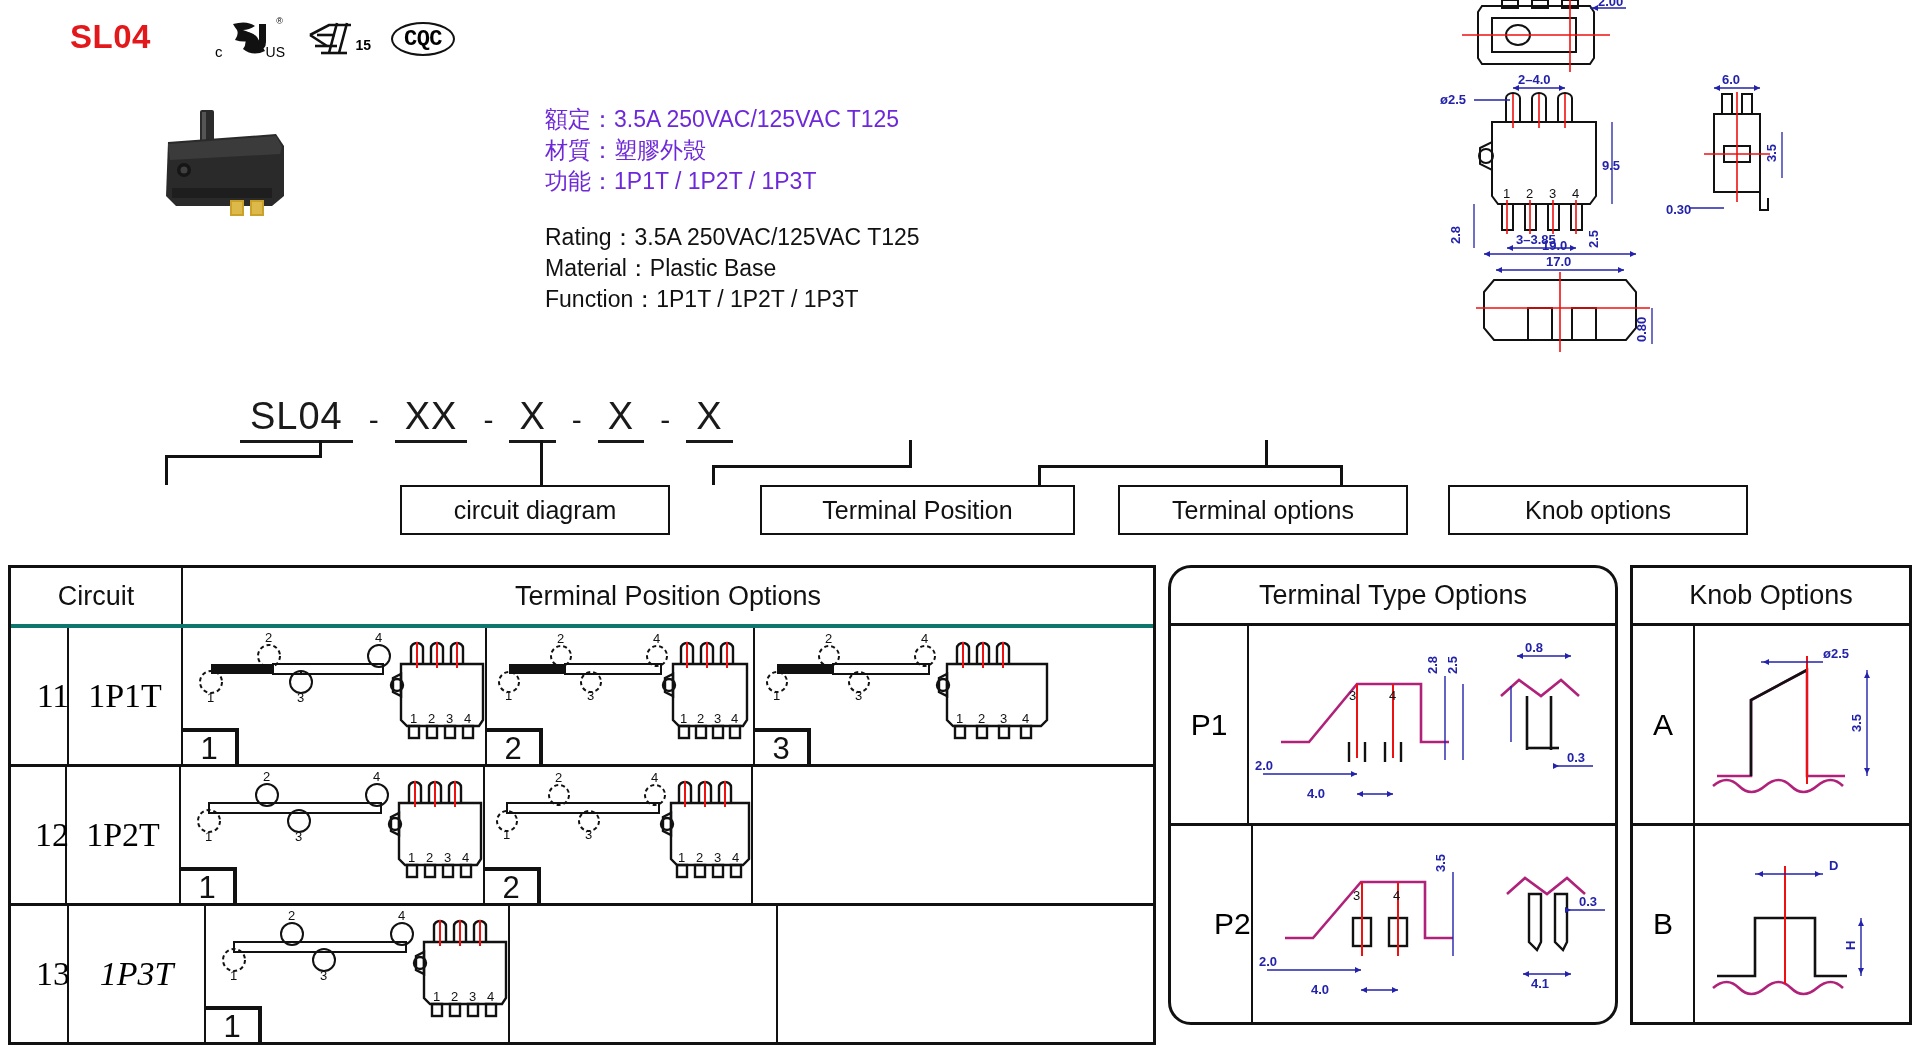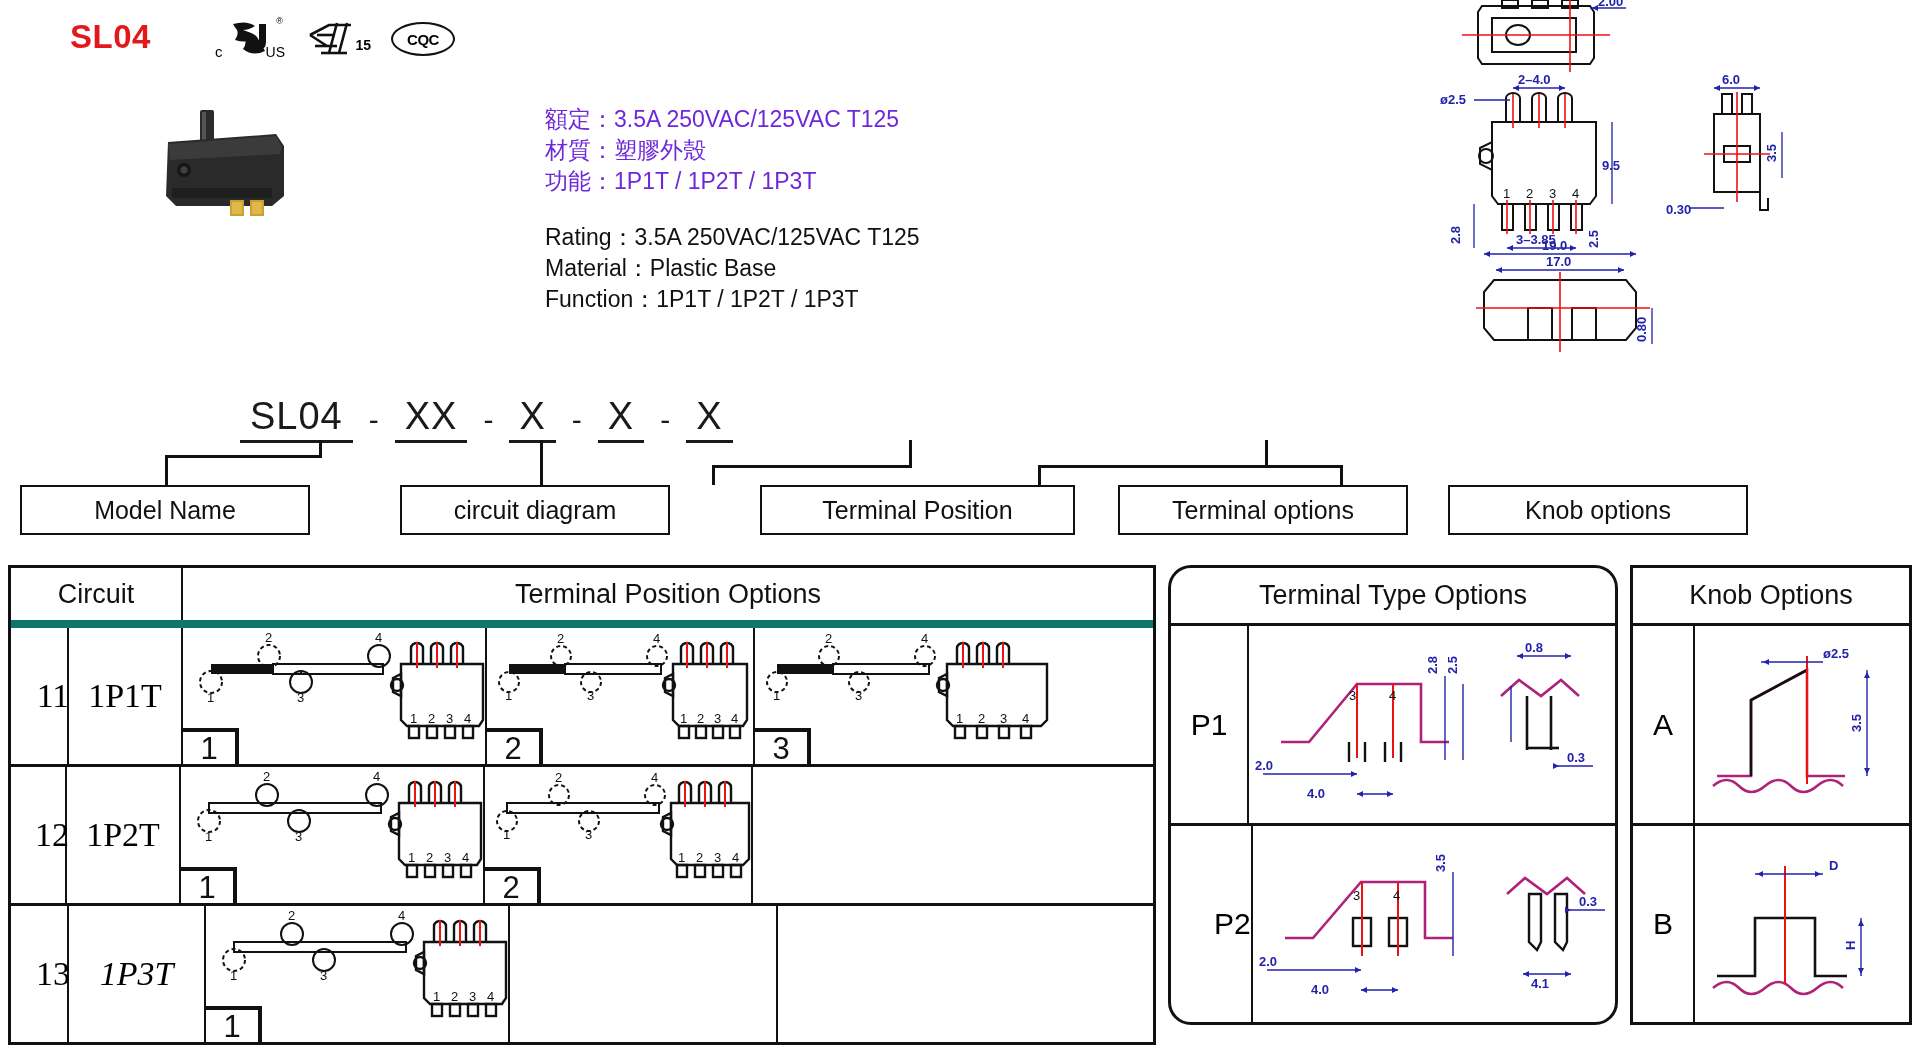--- a/index.html
+++ b/index.html
@@ -24,21 +24,21 @@
   .cert-ul .c { position: absolute; left: 0; bottom: 2px; font-size: 15px; }
   .cert-ul .us { position: absolute; right: 0; bottom: 2px; font-size: 14px; }
   .cert-ul .reg { position: absolute; right: 2px; top: 0px; font-size: 9px; }
 
   .cert-enec { position: relative; width: 62px; height: 40px; }
   .cert-enec .n15 { position: absolute; right: -2px; bottom: 6px; font-size: 14px; font-weight: bold; }
 
   .cert-cqc {
     width: 64px; height: 34px; border: 2.5px solid #111; border-radius: 50%;
     display: flex; align-items: center; justify-content: center;
-    font-size: 15px; font-weight: 600; letter-spacing: -0.5px;
+    font-size: 22px; font-weight: 600; letter-spacing: -0.5px; font-family: Liberation Mono, monospace;
   }
 
   
   .photo { position: absolute; left: 160px; top: 100px; width: 180px; height: 135px; }
 
   
   .spec-cn { position: absolute; left: 545px; top: 104px; font-size: 23px; line-height: 31px; color: #6d28d9; }
   .spec-en { position: absolute; left: 545px; top: 222px; font-size: 23px; line-height: 31px; color: #111; }
   .spec-row { display: flex; white-space: pre; }
   .spec-key { display: inline-block; }
@@ -319,29 +319,28 @@
   <div class="leader" style="left:712px; top:465px; width:200px; height:3px;"></div>
   <div class="leader" style="left:909px; top:440px; width:3px; height:28px;"></div>
 
   <div class="leader" style="left:1038px; top:465px; width:3px; height:20px;"></div>
   <div class="leader" style="left:1038px; top:465px; width:230px; height:3px;"></div>
   <div class="leader" style="left:1265px; top:440px; width:3px; height:28px;"></div>
 
   <div class="leader" style="left:1340px; top:465px; width:3px; height:20px;"></div>
   <div class="leader" style="left:1063px; top:465px; width:280px; height:3px;"></div>
 
-  <div class="pn-box" style="left:20px; top:485px; width:290px;">Model Name</div>
   <div class="pn-box" style="left:400px; top:485px; width:270px;">circuit diagram</div>
   <div class="pn-box" style="left:1118px; top:485px; width:290px;">Terminal options</div>
   <div class="pn-box" style="left:760px; top:485px; width:315px;">Terminal Position</div>
   <div class="pn-box" style="left:1448px; top:485px; width:300px;">Knob  options</div>
 
   <div class="tbl" style="left:8px; top:565px; width:1148px; height:480px;">
 
-    <div style="display:flex; height:60px; border-bottom:8px solid #0f766e;">
+    <div style="display:flex; height:60px; border-bottom:4px solid #0f766e;">
       <div class="cellborder-r" style="width:172px;">
         <div class="hdr-txt">Circuit</div>
       </div>
       <div style="flex:1;">
         <div class="hdr-txt">Terminal Position Options</div>
       </div>
     </div>
 
     <div style="display:flex; height:139px; border-bottom:3px solid #111;">
       <div class="cellborder-r" style="width:58px;">

